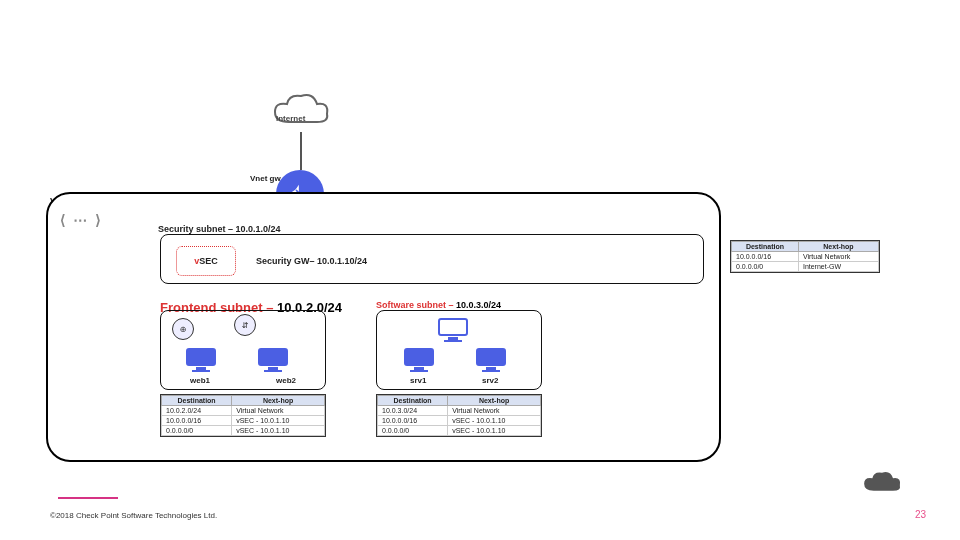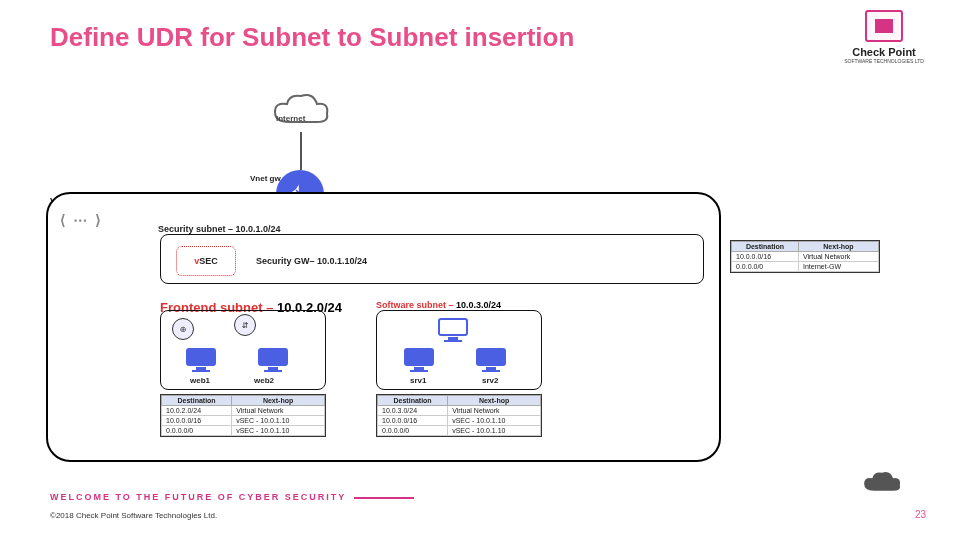--- a/index.html
+++ b/index.html
@@ -41,42 +41,36 @@
   .lb { position: absolute; width: 22px; height: 22px; border: 1px solid #333; border-radius: 50%; display: flex; align-items: center; justify-content: center; font-size: 8px; background: #eef; }
   .lb-fe { left: 234px; top: 314px; }
   .srv { position: absolute; width: 30px; height: 24px; }
   .srv .mon { width: 30px; height: 18px; border: 2px solid #4b5fe3; border-radius: 3px; background: #4b5fe3; }
   .srv .stand { width: 10px; height: 3px; background: #4b5fe3; margin: 1px auto 0; }
   .srv .base { width: 18px; height: 2px; background: #4b5fe3; margin: 0 auto; }
   .srv.light .mon { background: #fff; }
   .srv-lbl { position: absolute; font-size: 8px; font-weight: 600; }
   .ext-lb { left: 172px; top: 318px; }
   .w1 { left: 186px; top: 348px; } .w2 { left: 258px; top: 348px; }
-  .w1l { left: 190px; top: 376px; text-align: right; } .w2l { left: 254px; top: 376px; }
+  .w1l { left: 190px; top: 376px; text-align: right; } .w2l { left: 276px; top: 376px; }
   .s1 { left: 404px; top: 348px; } .s2 { left: 476px; top: 348px; } .s0 { left: 438px; top: 318px; }
   .s1l { left: 410px; top: 376px; } .s2l { left: 482px; top: 376px; }
   .rt-fe { left: 160px; top: 394px; width: 166px; }
   .rt-be { left: 376px; top: 394px; width: 166px; }
   .tagline { position: absolute; left: 50px; bottom: 38px; font-size: 9px; letter-spacing: 2px; color: #d63384; font-weight: 600; }
   .tagline .bar { display: inline-block; width: 60px; height: 2px; background: #d63384; vertical-align: middle; margin-left: 8px; }
   .copyright { position: absolute; left: 50px; bottom: 20px; font-size: 8px; color: #333; }
   .pagenum { position: absolute; right: 34px; bottom: 20px; font-size: 10px; color: #e84f8a; }
   .footer-cloud { position: absolute; right: 56px; bottom: 44px; width: 44px; height: 26px; }
 </style>
 </head>
 <body>
 
 <div class="slide">
-  <div class="title">Define UDR for Subnet to Subnet insertion</div>
-
-  <div class="logo">
-    <div class="box"></div>
-    <div class="txt">Check Point</div>
-    <div class="sub">SOFTWARE TECHNOLOGIES LTD</div>
-  </div>
+
 
   <div class="cloud">
     <svg viewBox="0 0 64 40">
         <path d="M20 30 Q6 30 6 20 Q6 10 18 12 Q20 2 32 4 Q44 0 48 12 Q60 10 58 22 Q60 30 48 30 Z" fill="#fff" stroke="#666" stroke-width="2"></path>
       </svg>
   </div>
   <div class="cloud-label">Internet</div>
   <div class="vline"></div>
   <div class="inetgw">Vnet gw</div>
   <div class="router">
@@ -198,21 +192,21 @@
             <td>vSEC - 10.0.1.10</td>
           </tr>
       <tr>
             <td>0.0.0.0/0</td>
             <td>vSEC - 10.0.1.10</td>
           </tr>
     </tbody>
       </table>
   </div>
 
-  <div class="tagline"><span>WELCOME TO THE FUTURE OF CYBER SECURITY</span><span class="bar"></span></div>
+  <div class="tagline"><span class="bar"></span></div>
   <div class="copyright">©2018 Check Point Software Technologies Ltd.</div>
   <div class="pagenum">23</div>
   <div class="footer-cloud">
     <svg viewBox="0 0 64 40">
         <path d="M20 30 Q6 30 6 20 Q6 10 18 12 Q20 2 32 4 Q44 0 48 12 Q60 10 58 22 Q60 30 48 30 Z" fill="#555"></path>
       </svg>
   </div>
 </div>
 
 </body></html>

